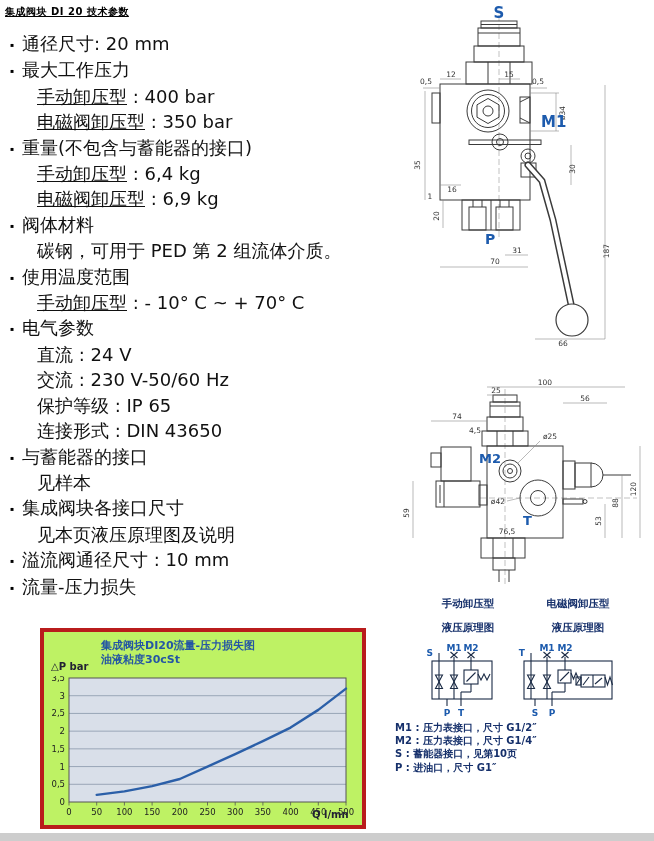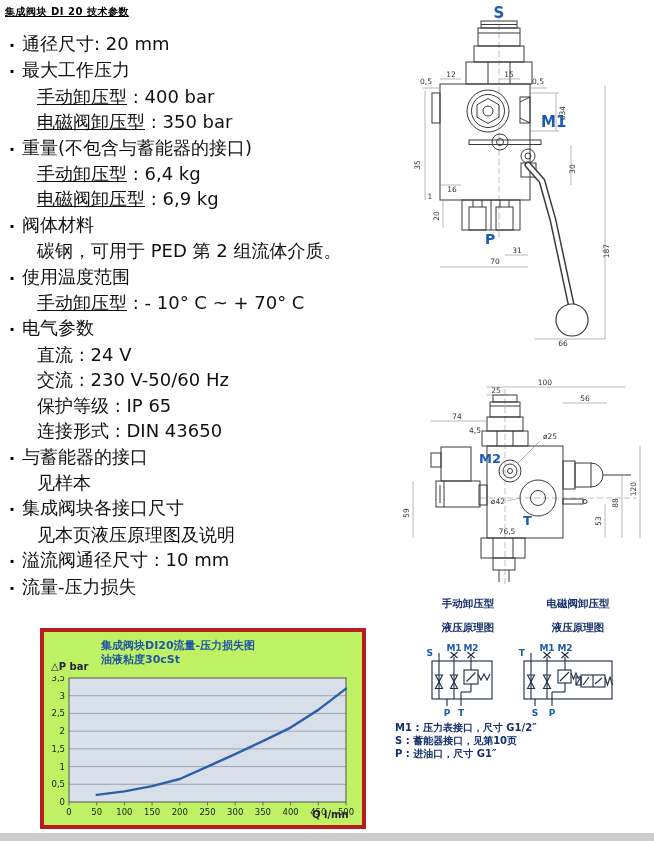--- a/index.html
+++ b/index.html
@@ -279,20 +279,21 @@
     <text class="schem-label" x="8" y="12" text-anchor="end">T</text>
     <text class="schem-label" x="30" y="6.5" text-anchor="middle">M1</text>
     <text class="schem-label" x="48" y="6.5" text-anchor="middle">M2</text>
     <text class="schem-label" x="18" y="72" text-anchor="middle">S</text>
     <text class="schem-label" x="35" y="72" text-anchor="middle">P</text>
   </svg>
 </div>
 
 <div id="legend-list" class="abs">
     <div class="legend-row"><span class="lp">M1</span><span> : 压力表接口，尺寸 G1/2″</span></div>
+    <div class="legend-row"><span class="lp">M2</span><span> : 压力表接口，尺寸 G1/4″</span></div>
     <div class="legend-row"><span class="lp">S</span><span> : 蓄能器接口，见第10页</span></div>
     <div class="legend-row"><span class="lp">P</span><span> : 进油口，尺寸 G1″</span></div>
   </div>
 
 <div id="chart-box" class="abs">
   <div id="chart-title" class="abs">
     <div>集成阀块DI20流量-压力损失图</div>
     <div>油液粘度30cSt</div>
   </div>
   <div id="chart-ylabel" class="abs">△P bar</div>

